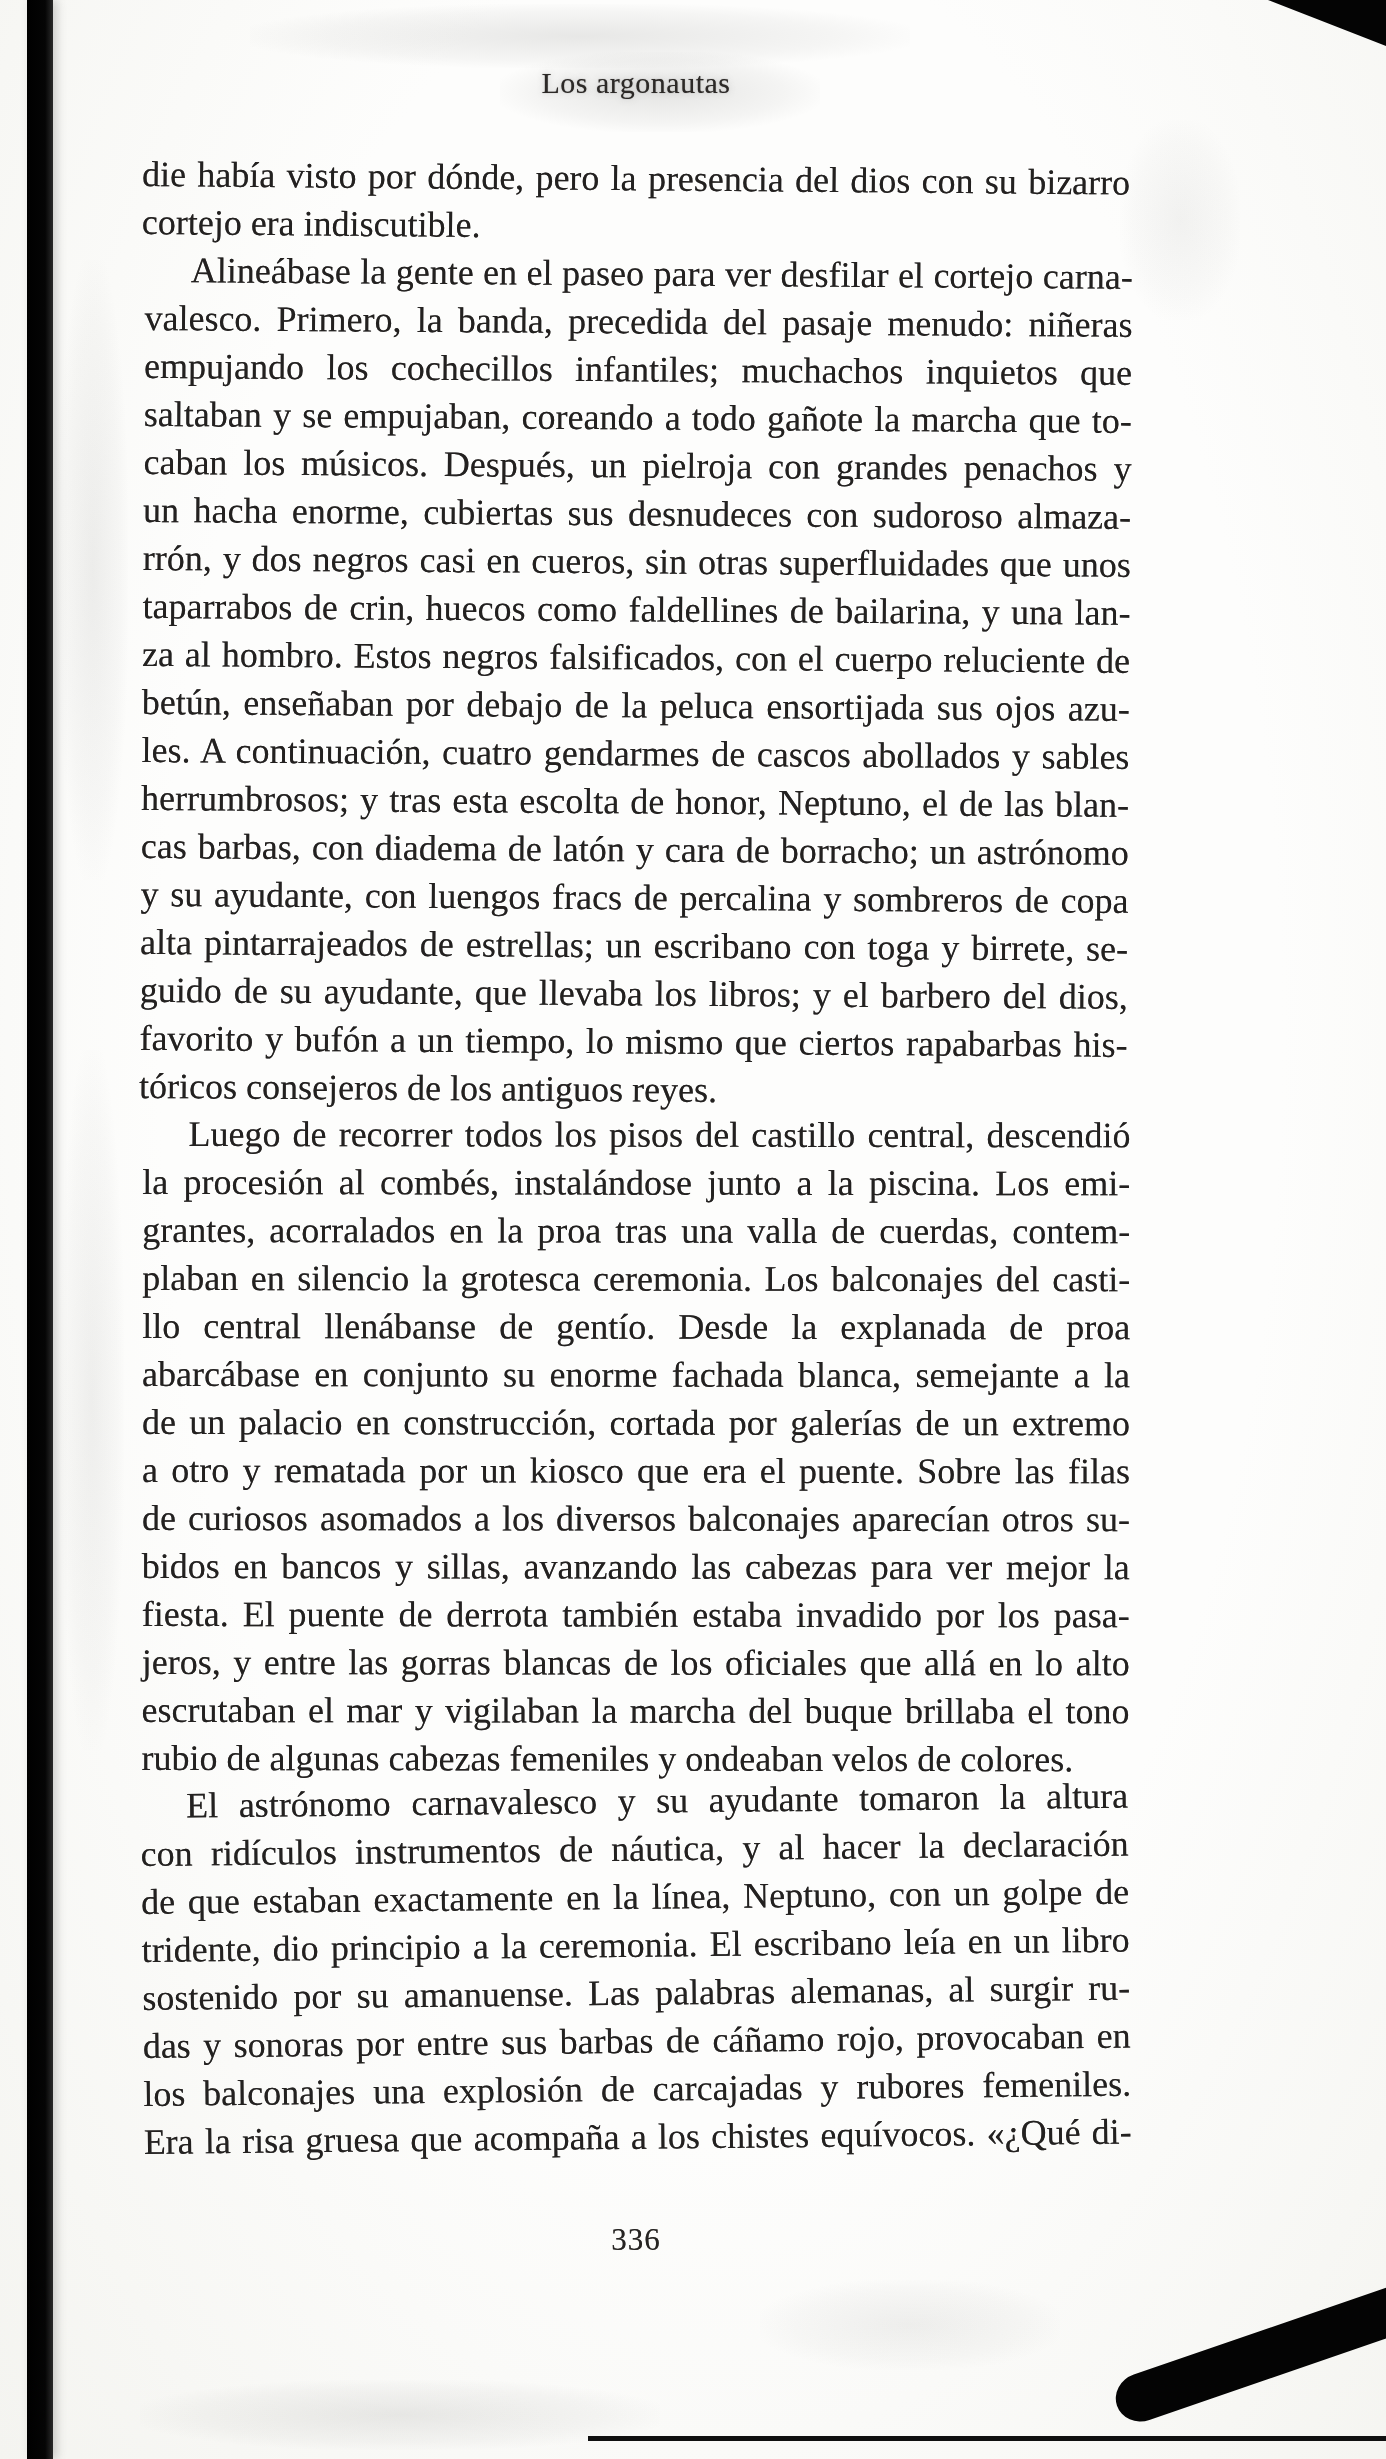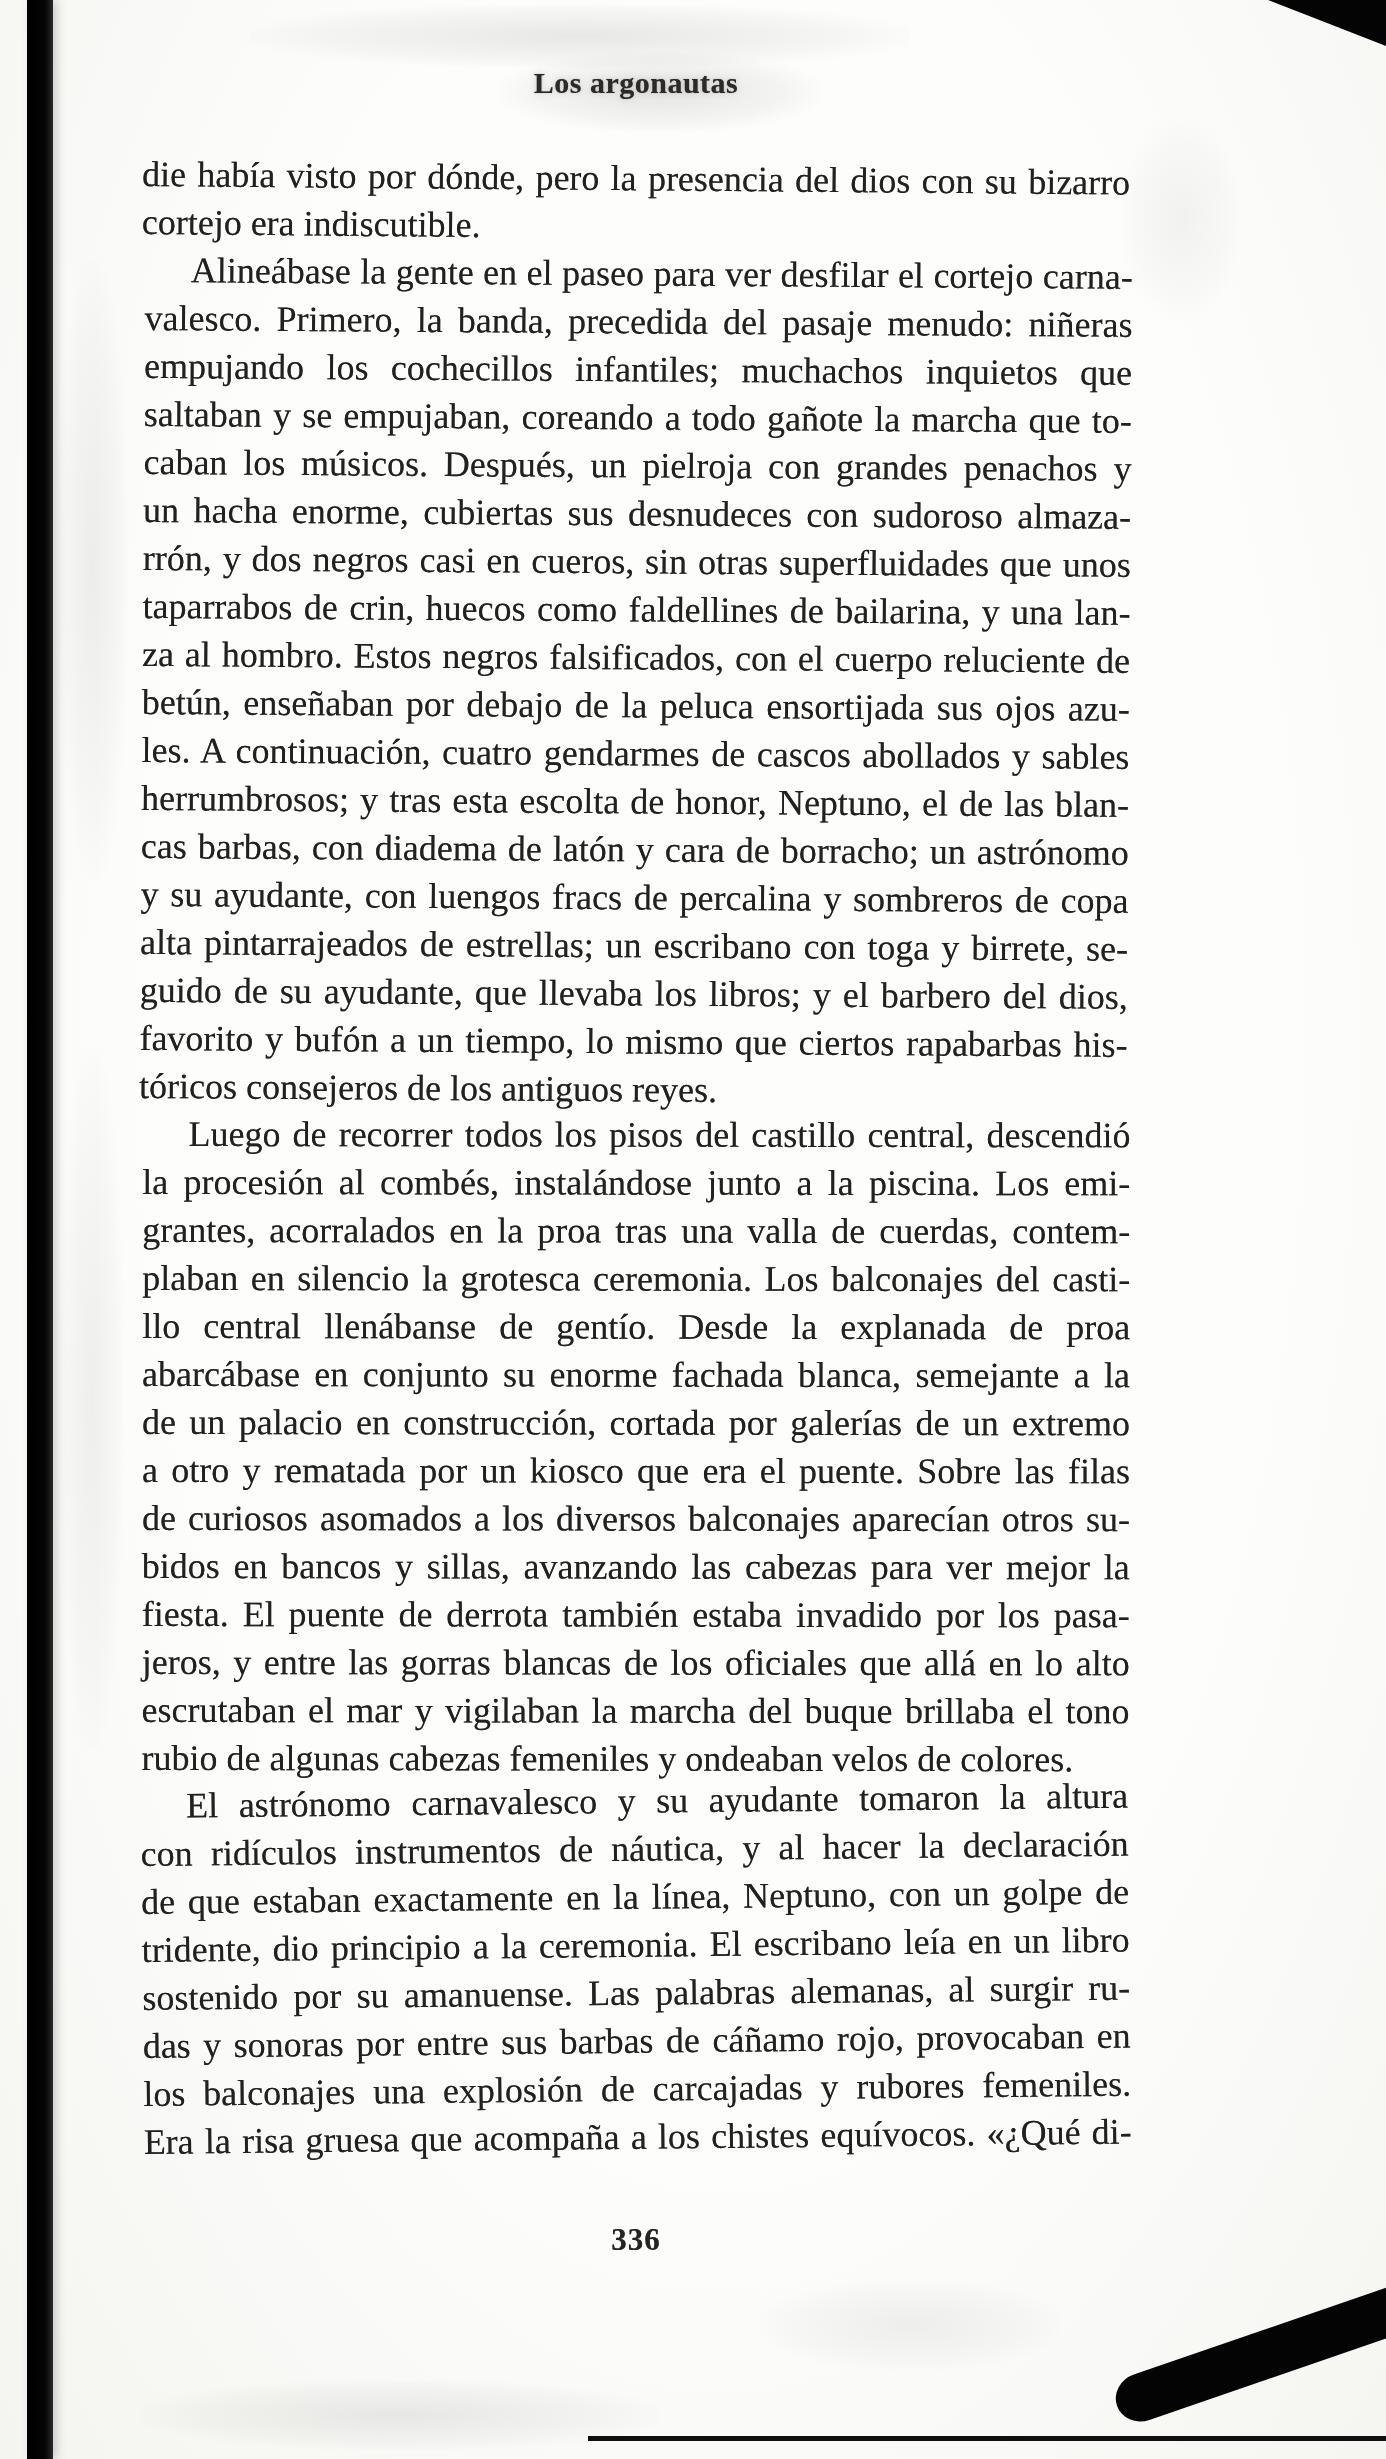--- a/index.html
+++ b/index.html
@@ -77,21 +77,21 @@
   .smudge.s6 { left: 760px; top: 2280px; width: 300px; height: 90px; opacity: .5; }
   .smudge.s7 { left: 1120px; top: 120px; width: 120px; height: 200px; opacity: .4; }
 
   .running-header {
     position: absolute;
     left: 142px;
     top: 66px;
     width: 988px;
     text-align: center;
     font-size: 30px;
-    font-weight: 700;
+    font-weight: 400;
     letter-spacing: 0.5px;
     color: #2c2927;
     text-shadow: 0 0 1px rgba(60,58,55,0.55), 0 0 7px rgba(120,120,118,0.30);
   }
 
   .text-block {
     position: absolute;
     left: 142px;
     top: 150px;
     width: 988px;
@@ -117,21 +117,20 @@
   .page-number {
     position: absolute;
     left: 142px;
     top: 2222px;
     width: 988px;
     text-align: center;
     font-size: 31px;
     letter-spacing: 1px;
     color: #262422;
     text-shadow: 0 0 0.6px rgba(35,33,32,0.6);
-    font-weight: bold;
   }
 </style>
 </head>
 <body>
 
 <div class="page">
 
   <div class="spine-bar"></div>
 
   <div class="smudge s1"></div>

